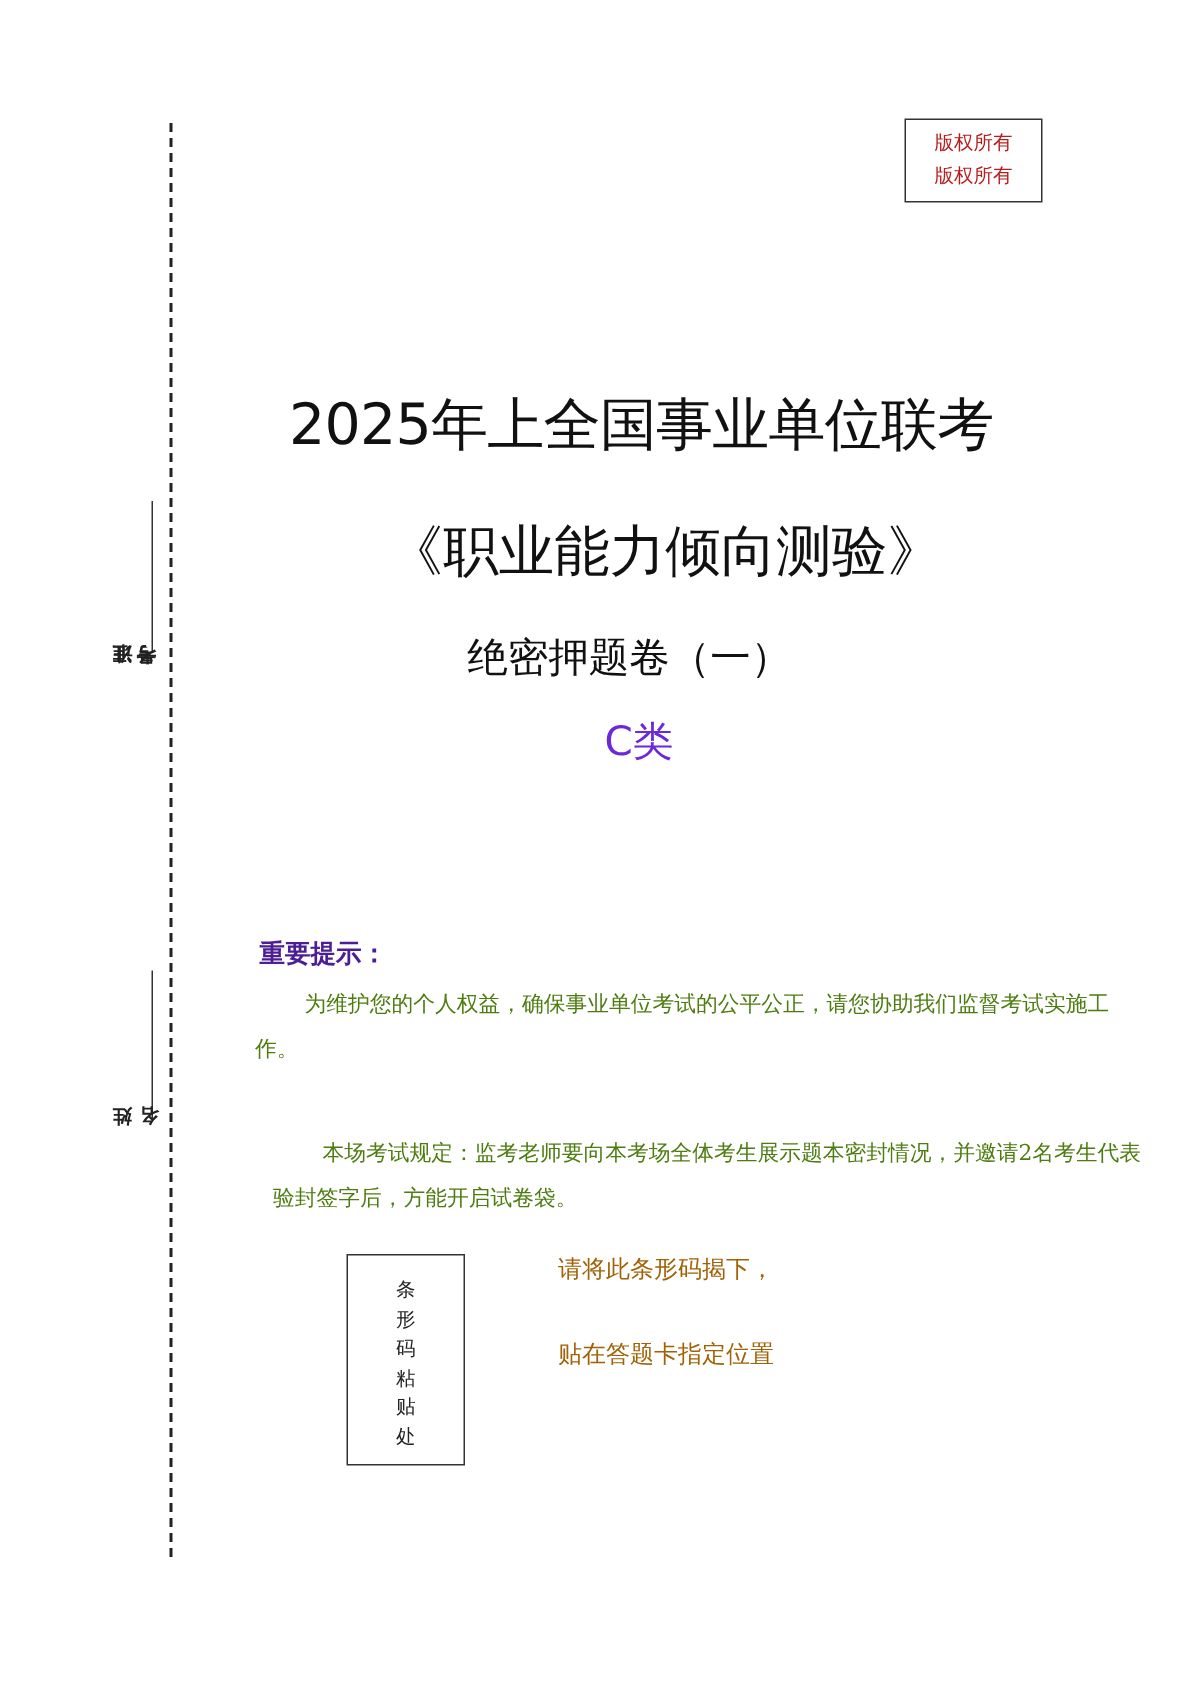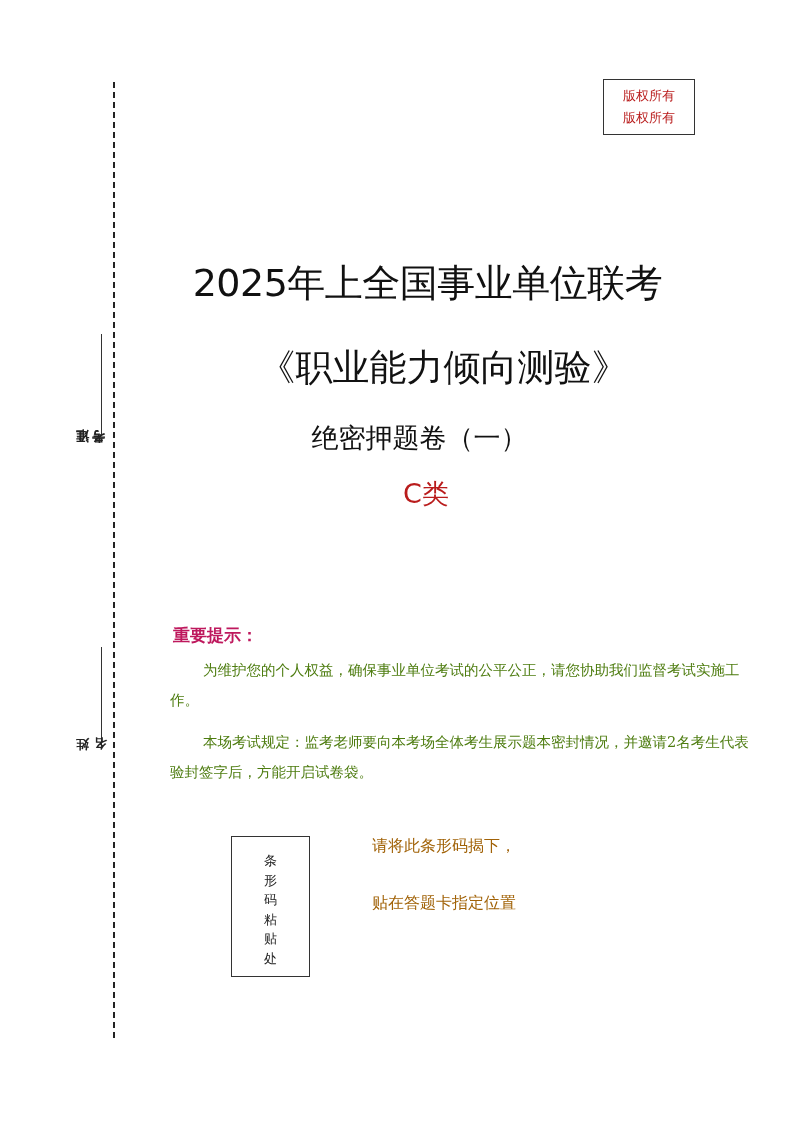--- a/index.html
+++ b/index.html
@@ -92,42 +92,42 @@
     }
     .title-category {
       position: absolute;
       left: 0;
       width: 800px;
       top: 476px;
       text-align: center;
       font-size: 27px;
       padding-left: 52px;
       box-sizing: border-box;
-      color: #b91c1c;
+      color: #6d28d9;
     }
     .notice-heading {
       position: absolute;
       left: 173px;
       top: 624px;
       font-size: 17px;
       font-weight: bold;
-      color: #be185d;
+      color: #4c1d95;
     }
     .notice-para {
       position: absolute;
       left: 170px;
       width: 590px;
       font-family: "DejaVu Serif", serif;
       font-size: 14.5px;
       line-height: 30px;
       color: #4d7c0f;
       text-indent: 33px;
     }
     .notice-para.p1 { top: 655px; }
-    .notice-para.p2 { top: 727px; }
+    .notice-para.p2 { top: 754px; margin-left: 12px; }
     .barcode-box {
       position: absolute;
       left: 231px;
       top: 836px;
       width: 79px;
       height: 141px;
       border: 1.5px solid #333333;
       box-sizing: border-box;
       display: flex;
       flex-direction: column;

